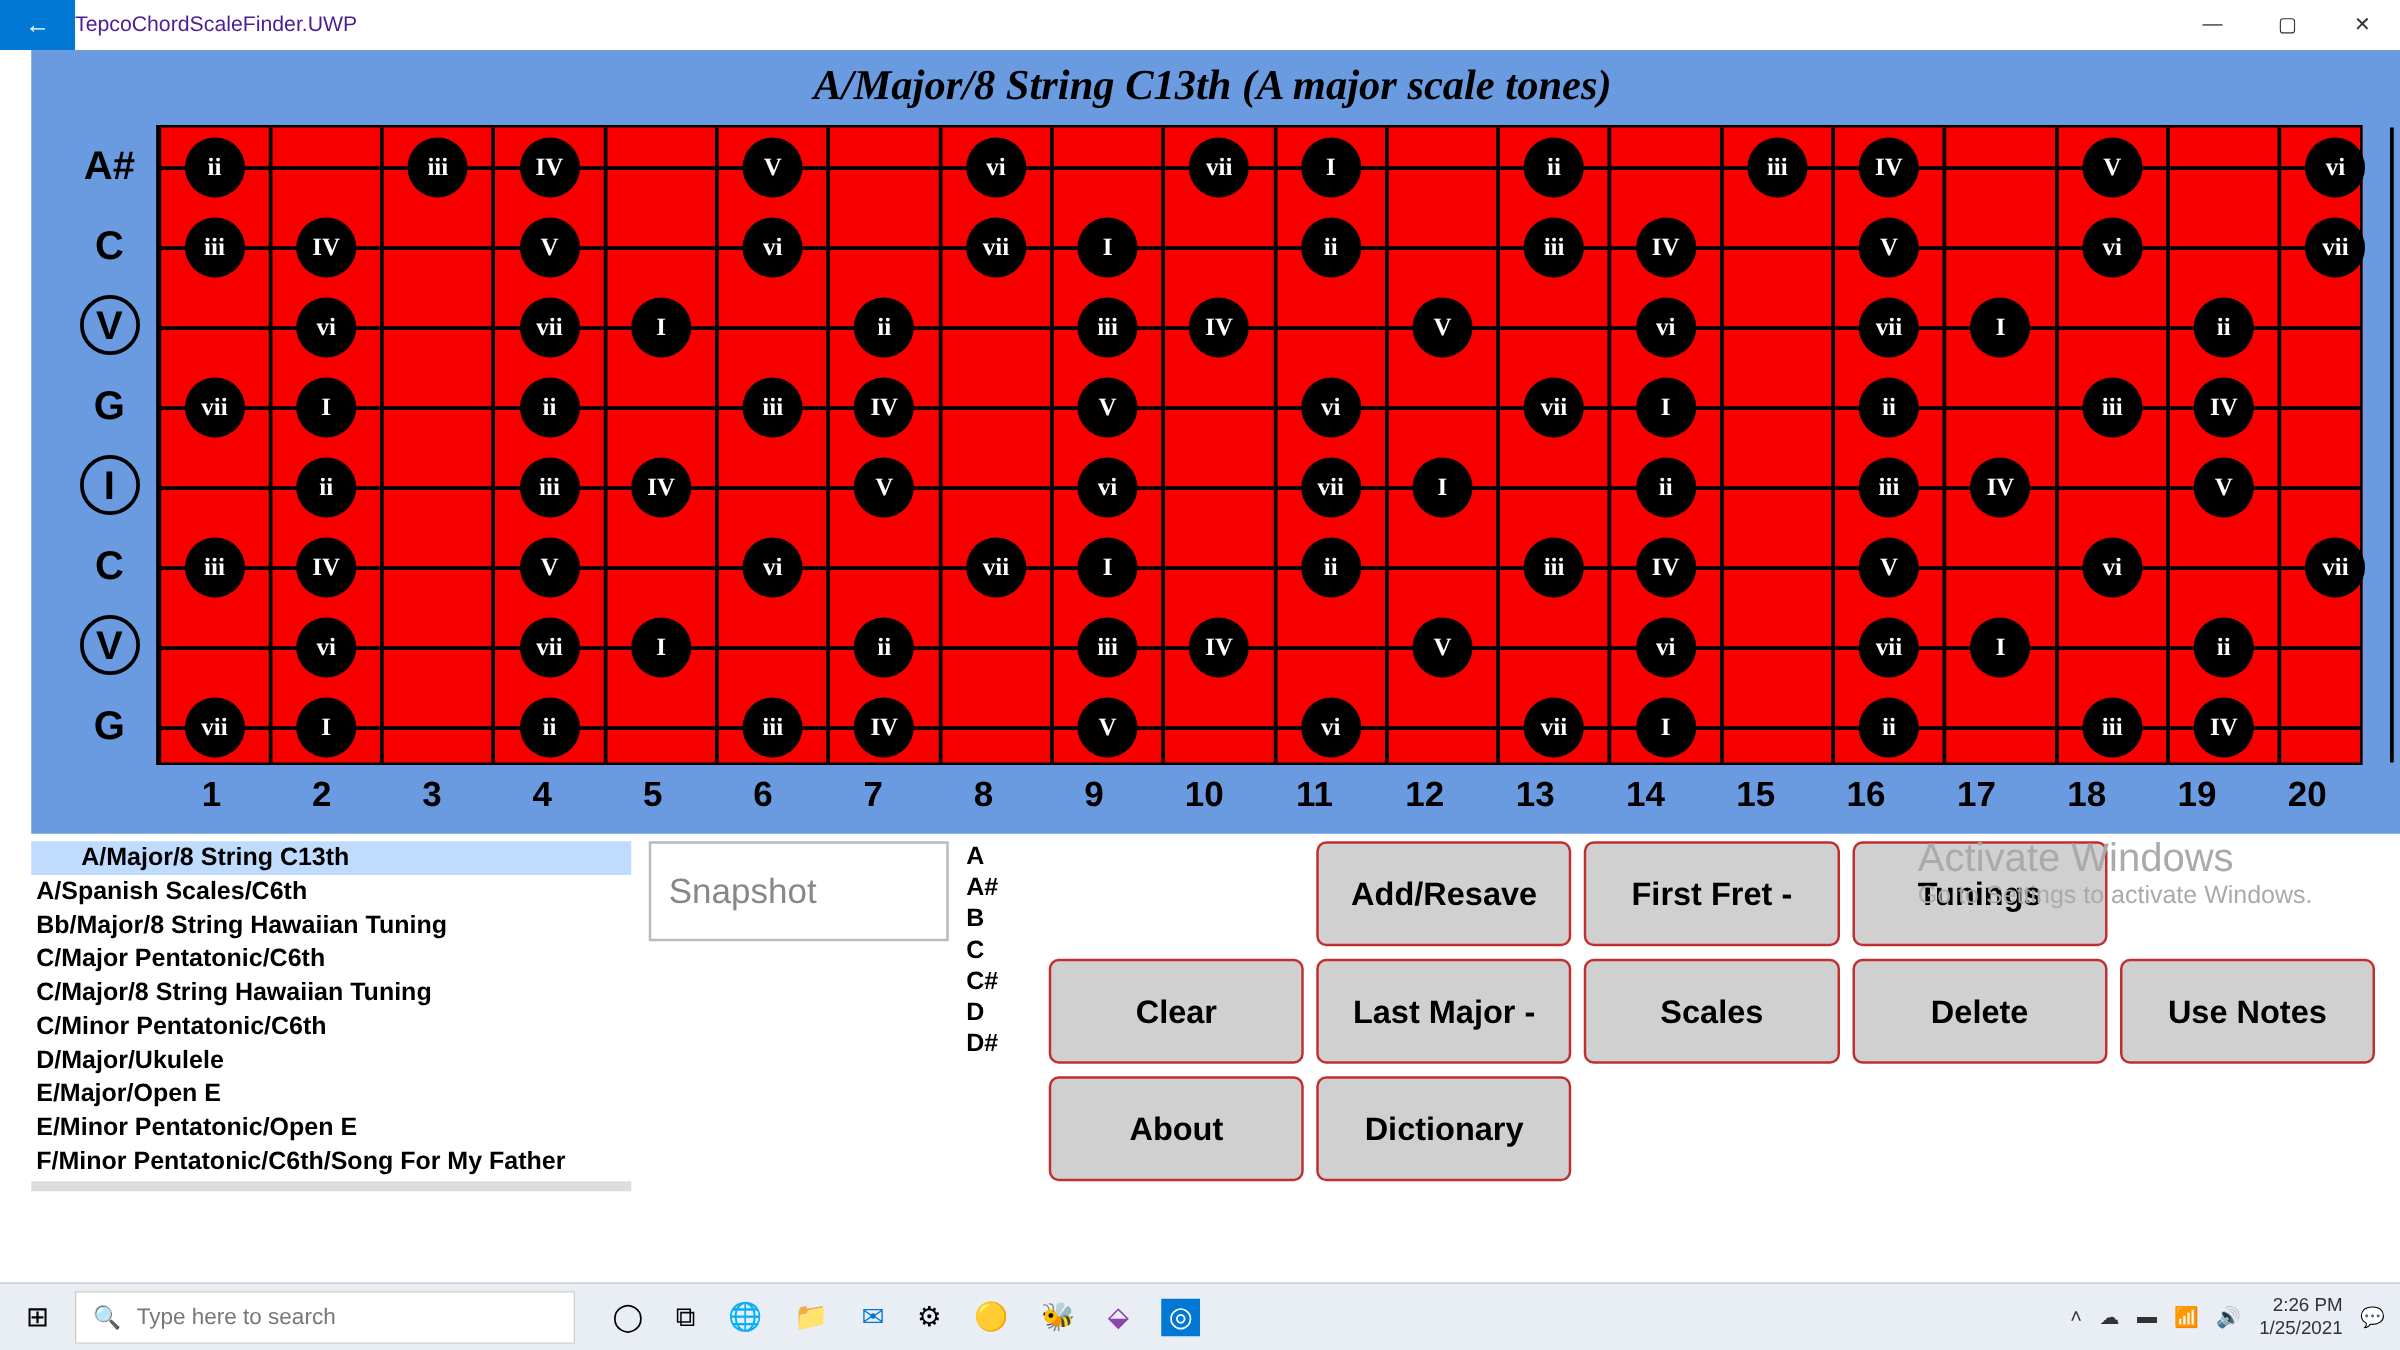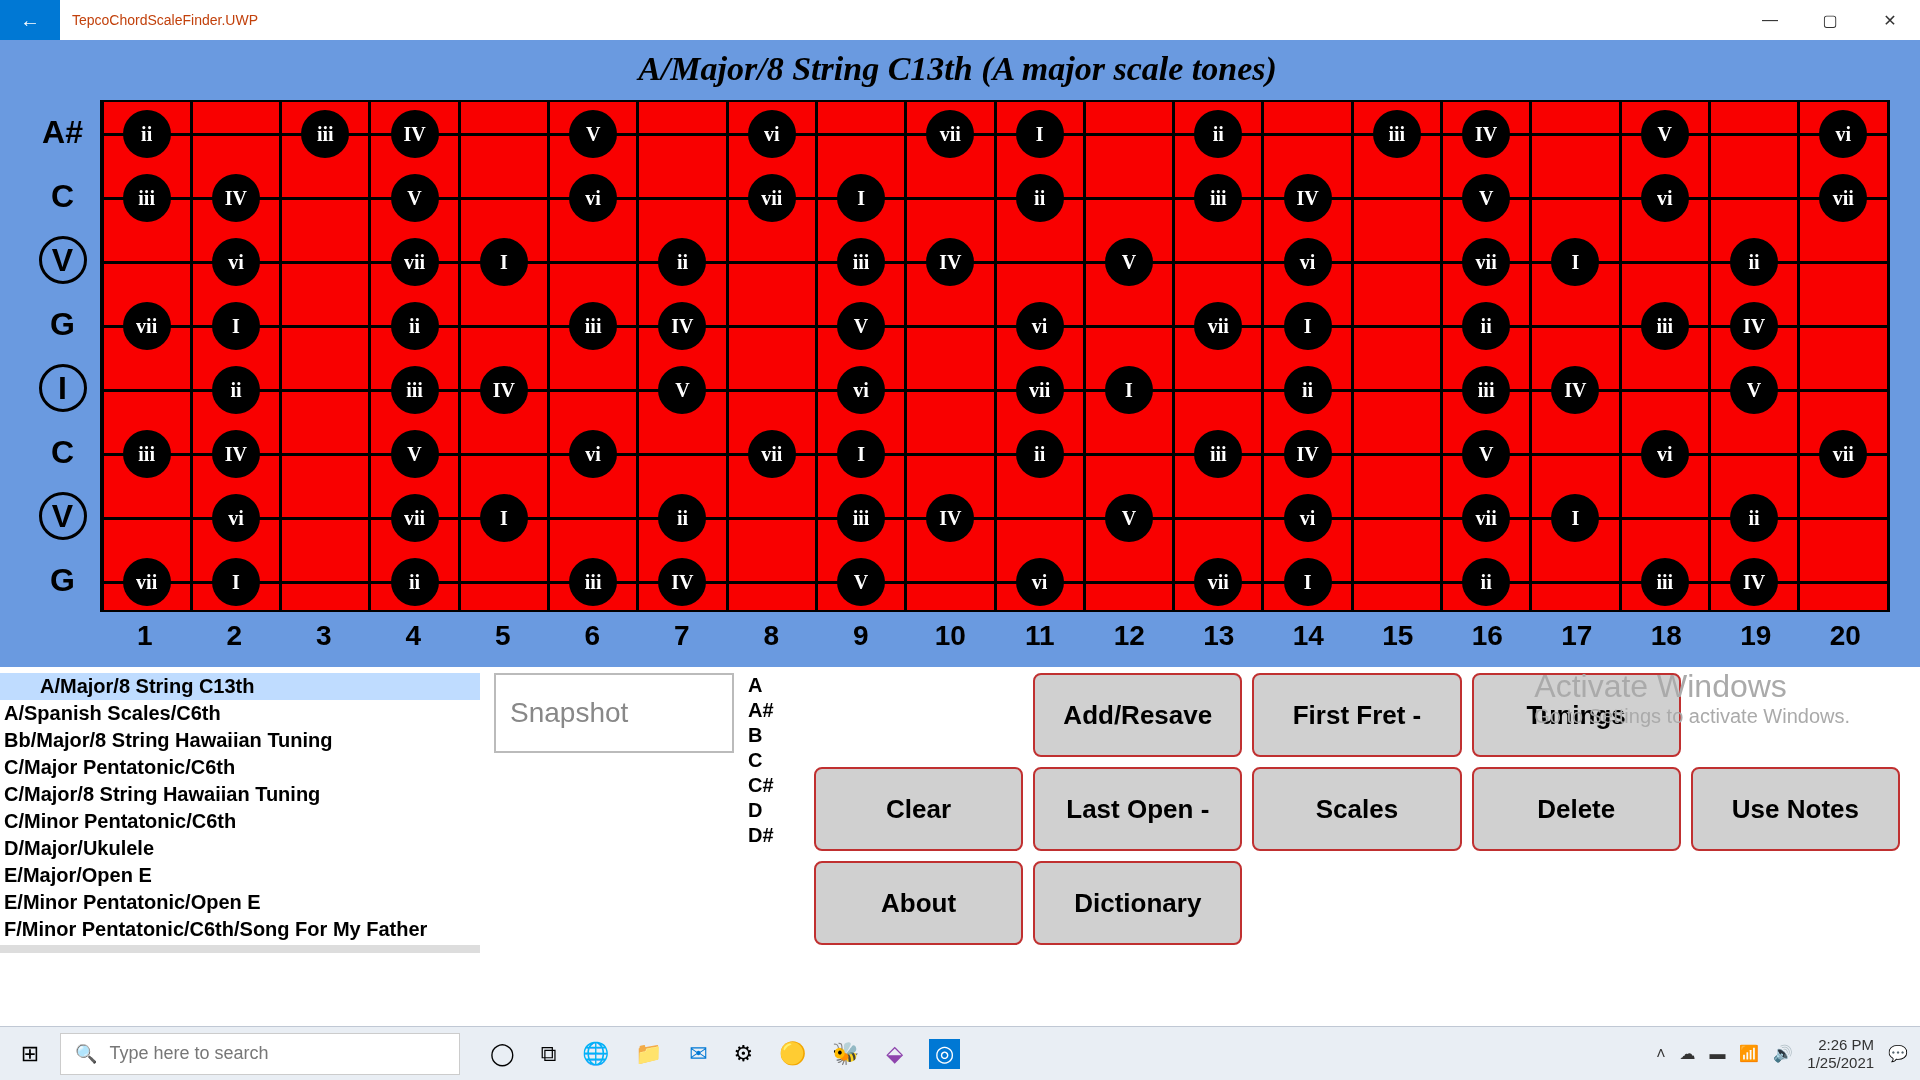--- a/index.html
+++ b/index.html
@@ -1,21 +1,21 @@
 <!DOCTYPE html>
 <html><head>
 <meta charset="utf-8">
 <style>
   * { box-sizing: border-box; margin: 0; padding: 0; }
   html, body { width: 1920px; height: 1080px; font-family: "Segoe UI", Arial, sans-serif; overflow: hidden; background: #fff; }
 
   
   .titlebar { height: 40px; background: #fff; display: flex; align-items: center; font-size: 16px; }
   .back-btn { width: 60px; height: 40px; background: #0078d4; display:flex; align-items:center; justify-content:center; color:#fff; font-size:20px; }
-  .titlebar .app-name { margin-left: 12px; color:#c2410c; font-size:14px; }
+  .titlebar .app-name { margin-left: 0; color:#4c1d95; font-size:17px; }
   .win-controls { margin-left:auto; display:flex; }
   .win-controls div { width:60px; height:40px; display:flex; align-items:center; justify-content:center; font-size:16px; color:#333; }
 
   
   .blue-panel { background:#6a9ae0; padding: 10px 30px 15px 25px; }
   .heading { text-align:center; font-style:italic; font-weight:bold; font-size:34px; color:#000; margin-bottom:12px; font-family: Georgia, 'Times New Roman', serif; }
 
   .fb-row { display:flex; align-items:stretch; }
   .string-labels { width:75px; display:flex; flex-direction:column; justify-content:space-around; }
   .string-labels .lbl { height:64px; display:flex; align-items:center; justify-content:center; font-size:32px; font-weight:bold; color:#000; }
@@ -50,21 +50,21 @@
 
   
   .taskbar { position:absolute; bottom:0; left:0; right:0; height:54px; background:#e9eef4; border-top:1px solid #c0c8d4; display:flex; align-items:center; }
   .start { width:60px; text-align:center; font-size:22px; }
   .search { flex: 0 0 400px; height:42px; background:#fff; border:1px solid #ccc; display:flex; align-items:center; padding:0 14px; color:#777; font-size:18px; gap:12px; }
   .tb-icons { display:flex; gap:26px; margin-left:30px; align-items:center; }
   .tb-icons span { font-size:22px; }
   .tray { margin-left:auto; display:flex; align-items:center; gap:14px; padding-right:12px; font-size:16px; color:#333; }
   .clock { text-align:right; line-height:18px; font-size:15px; }
 
-  .app-body { position:relative; height: calc(1080px - 40px - 54px); }
+  .app-body { position:relative; height: calc(1080px - 40px - 54px); margin-left: 25px; }
 </style>
 </head>
 <body>
 
 <div class="titlebar">
   <div class="back-btn">
       <span>←</span>
     </div>
   <div class="app-name">TepcoChordScaleFinder.UWP</div>
   <div class="win-controls">
@@ -294,21 +294,21 @@
       </div>
 
     <div class="btns">
       <div class="spacer"></div>
       <button>Add/Resave</button>
       <button>First Fret -</button>
       <button>Tunings</button>
 
       <div class="spacer"></div>
       <button>Clear</button>
-      <button>Last Open -</button>
+      <button>Last Major -</button>
       <button>Scales</button>
 
       <button>Delete</button>
       <button>Use Notes</button>
       <button>About</button>
       <button>Dictionary</button>
     </div>
   </div>
 
   <div class="watermark">

